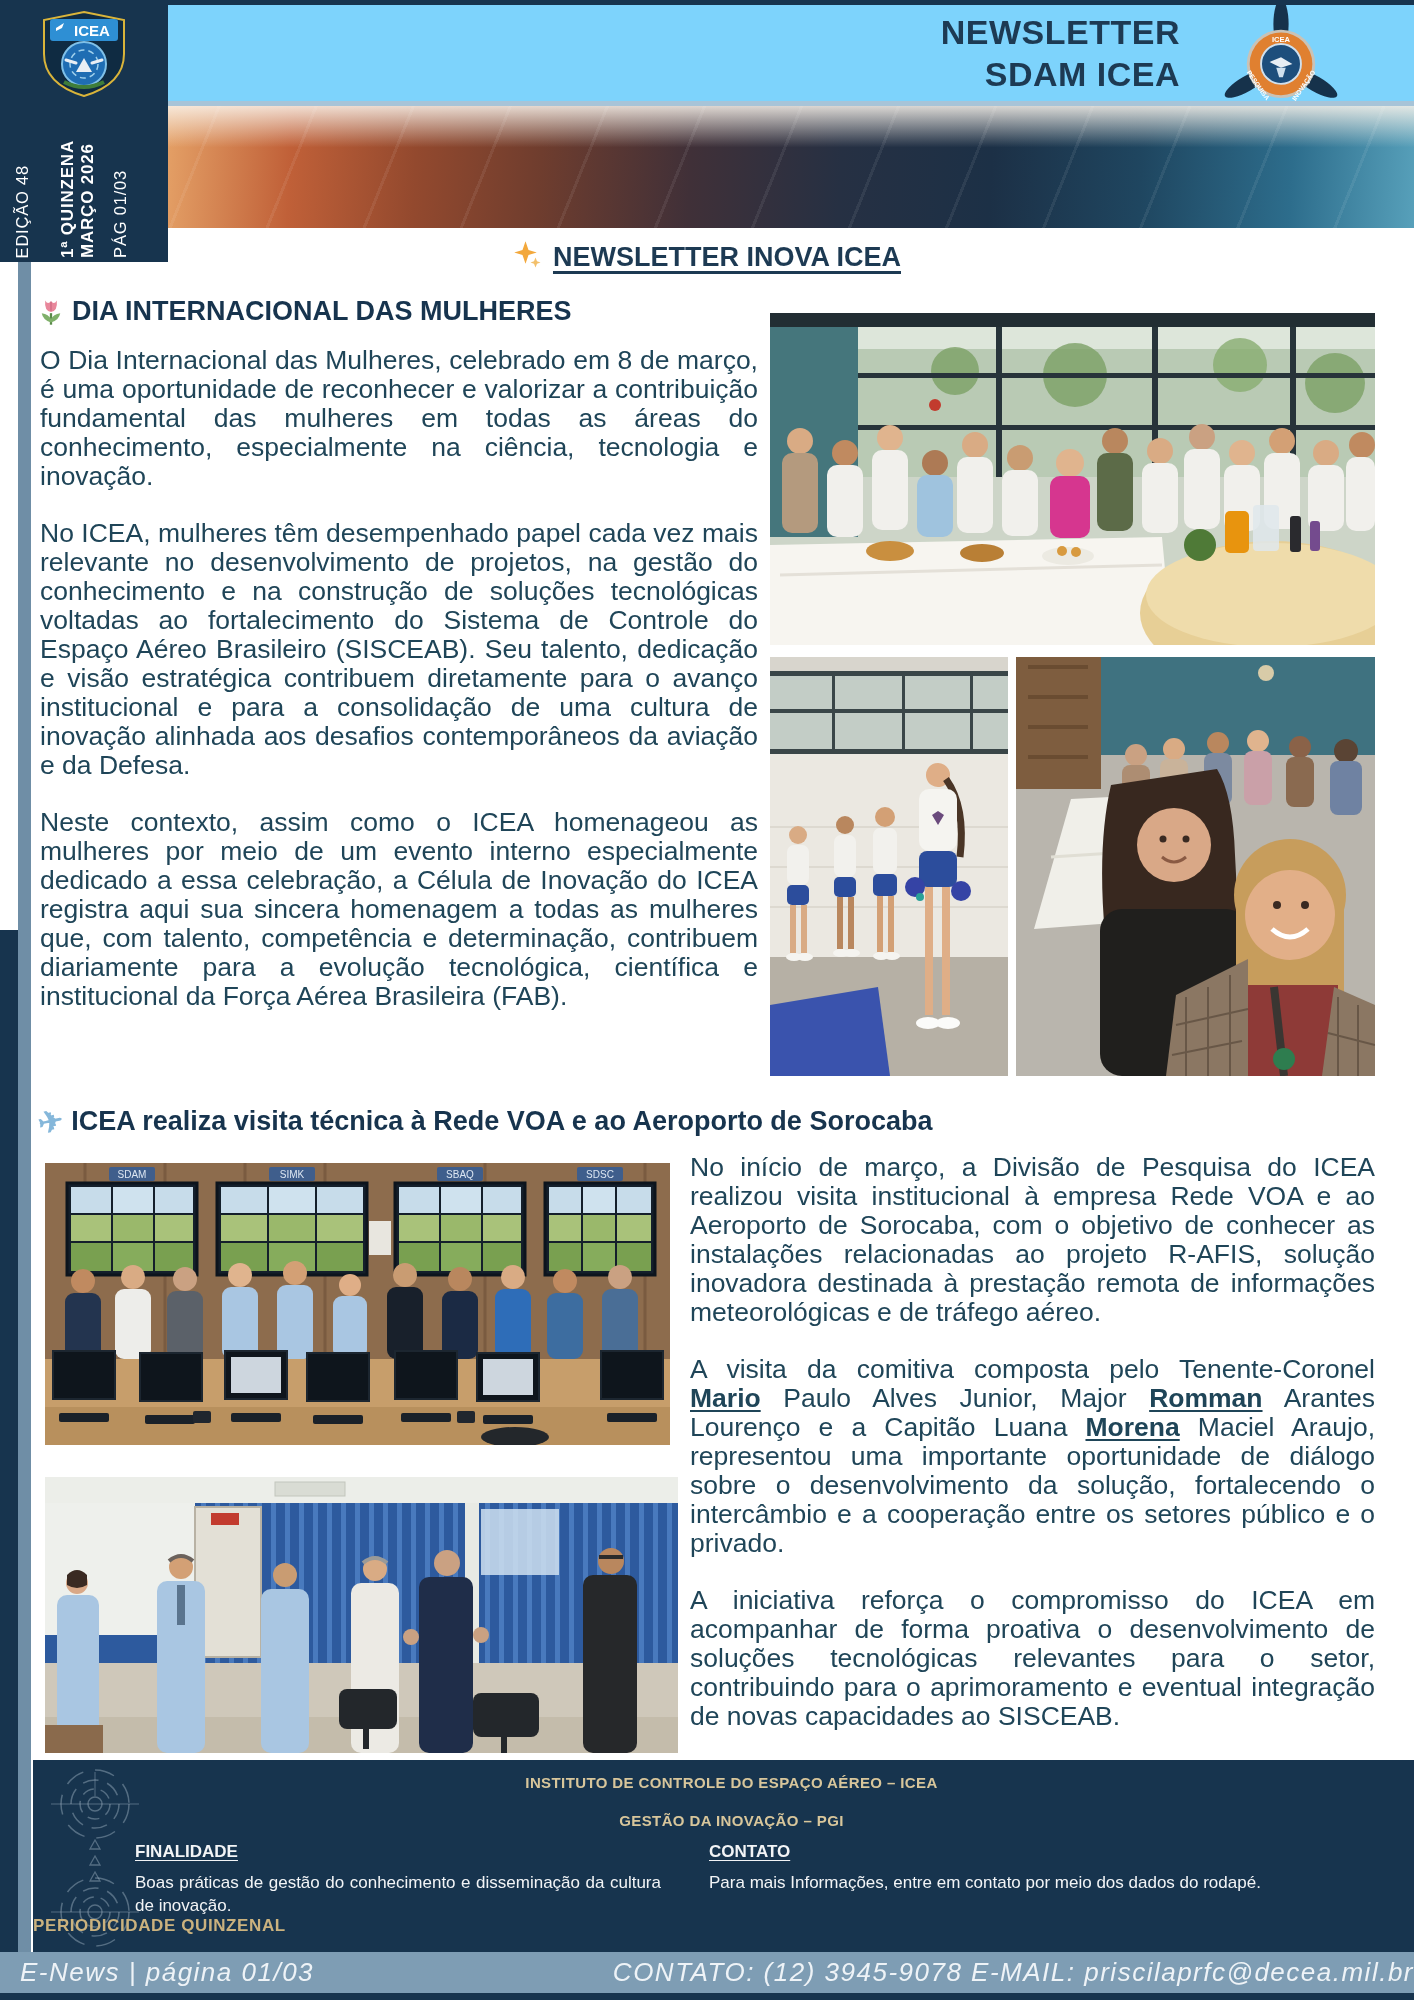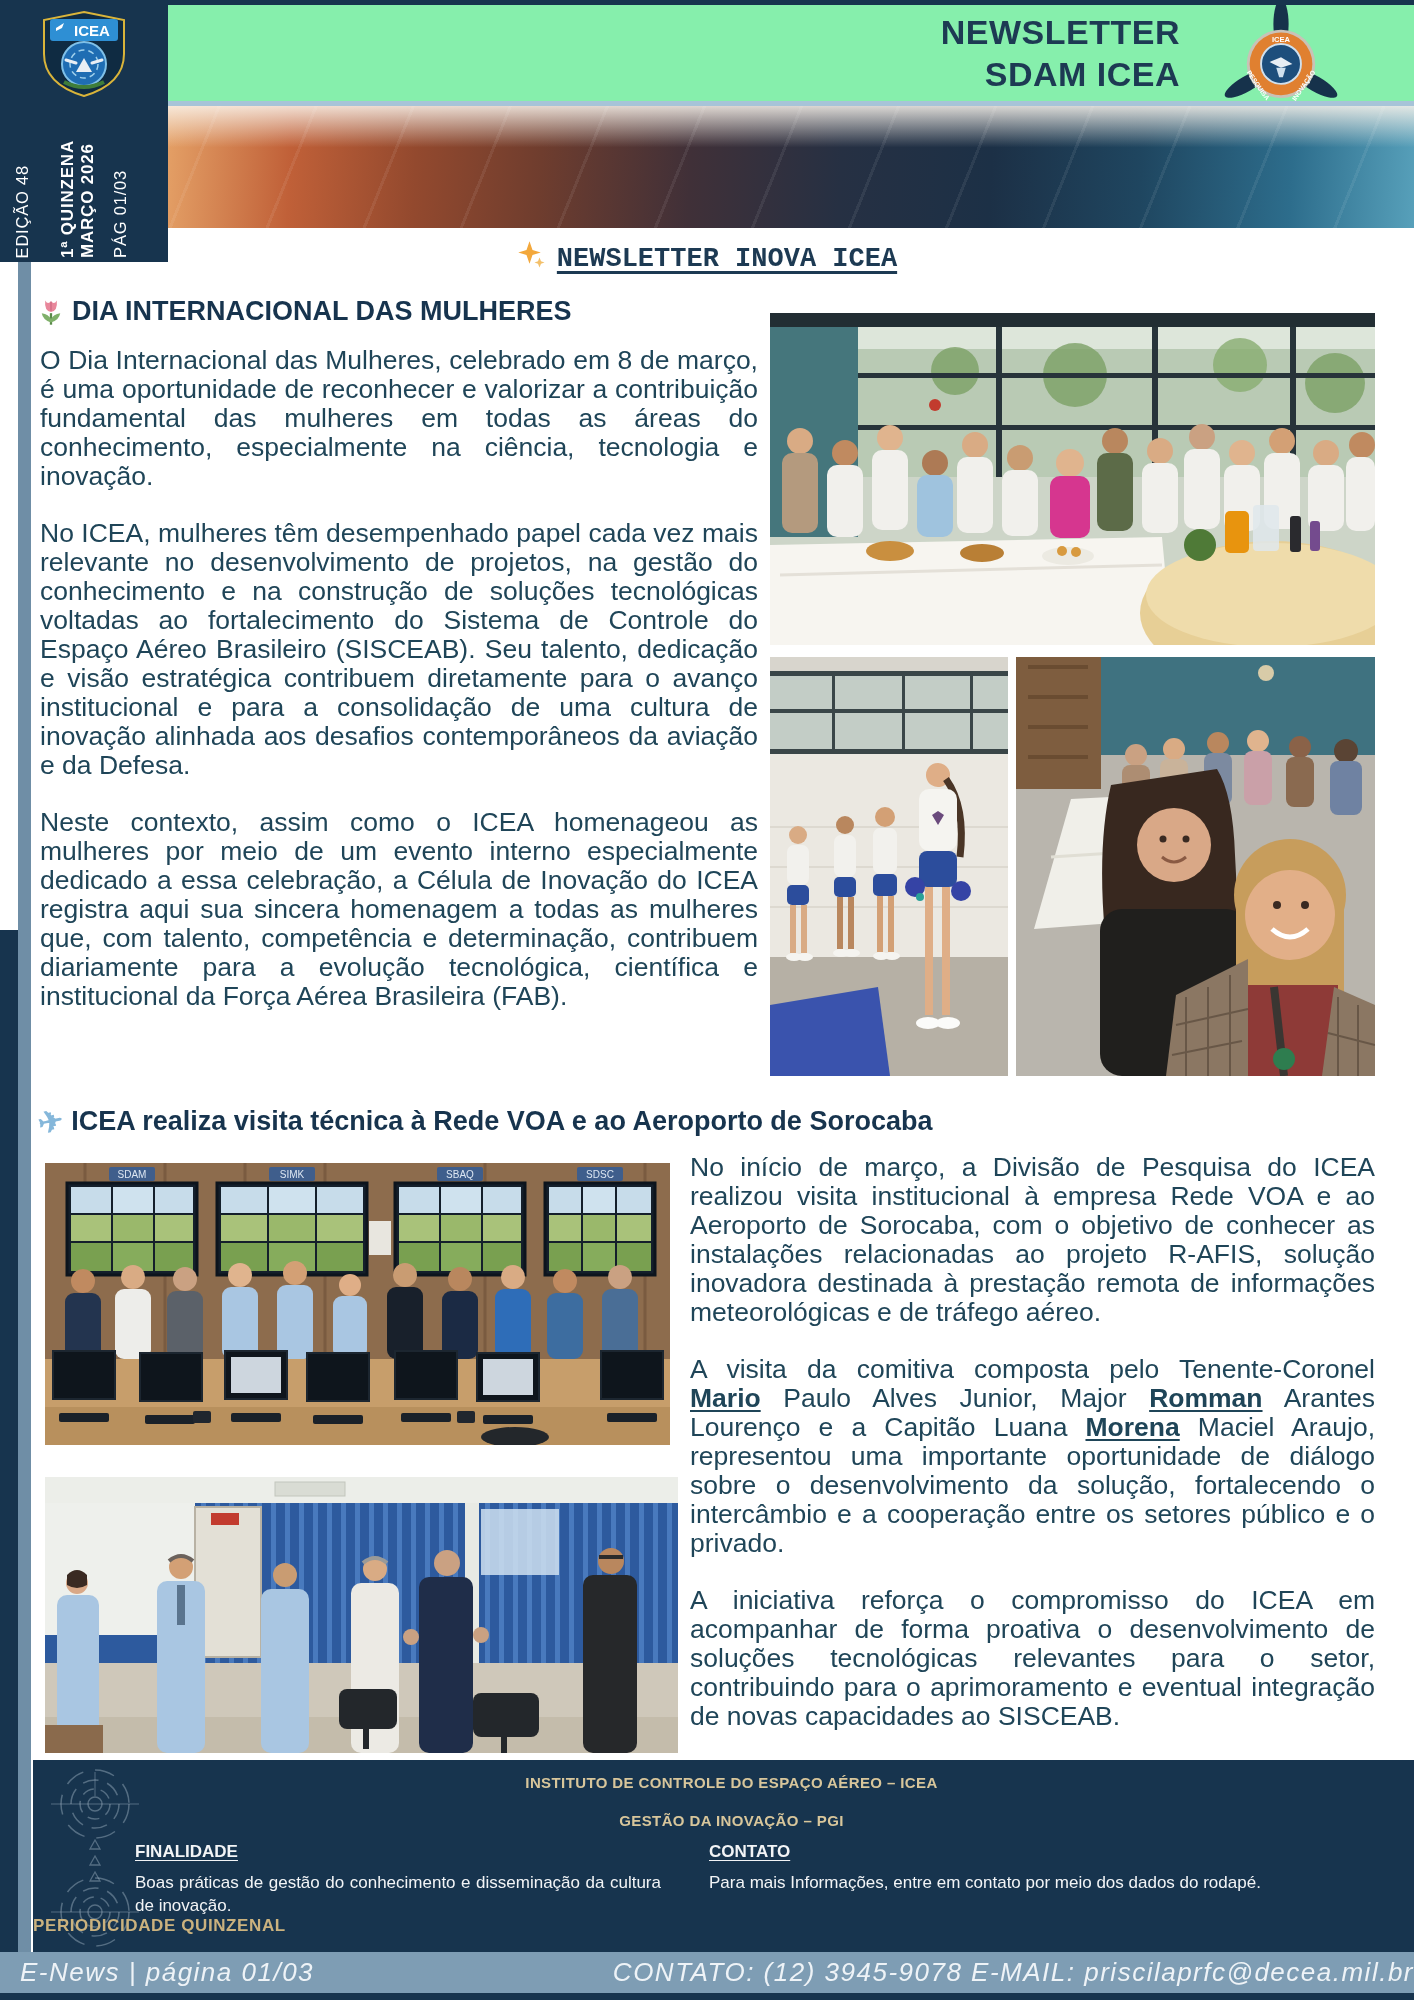--- a/index.html
+++ b/index.html
@@ -2,42 +2,42 @@
 <html><head>
 <meta charset="utf-8">
 <style>
   html,body{margin:0;padding:0;background:#e9e9e9;}
   .page{position:relative;width:1414px;height:2000px;background:#ffffff;overflow:hidden;
         font-family:"Liberation Sans", sans-serif;color:#1f4558;margin:0 auto;}
   .abs{position:absolute;}
   
   .top-bar{left:0;top:0;width:1414px;height:5px;background:#17344e;}
   .header-block{left:0;top:0;width:168px;height:262px;background:#17344e;z-index:5;}
-  .title-area{left:168px;top:5px;width:1246px;height:96px;background:#86efac;}
+  .title-area{left:168px;top:5px;width:1246px;height:96px;background:#7dd3fc;}
   .masthead-title{position:absolute;right:234px;top:6px;text-align:right;color:#1d3a53;
      font-size:34px;font-weight:800;line-height:42px;letter-spacing:.5px;}
   .divider{left:168px;top:101px;width:1246px;height:5px;background:#a7c4d8;}
   .banner{left:168px;top:106px;width:1246px;height:122px;
      background:linear-gradient(93deg,#e4a066 0%,#c06038 10%,#93492e 20%,#6f3d2e 30%,#403038 42%,#263043 54%,#1c3046 66%,#1f4660 78%,#2d6d8c 90%,#57a0ba 100%);}
   .banner::before{content:"";position:absolute;inset:0;
      background:linear-gradient(180deg,rgba(250,244,236,.85),rgba(250,244,236,0) 34%);}
   .banner::after{content:"";position:absolute;inset:0;opacity:.5;
      background:repeating-linear-gradient(112deg,transparent 0 46px,rgba(255,255,255,.14) 46px 49px,transparent 49px 90px);}
   
   .rail-light{left:18px;top:262px;width:13px;height:1690px;background:#6f8ea6;}
   .rail-navy{left:0;top:930px;width:18px;height:1022px;background:#17344e;}
   
   .vwrap{left:0;top:96px;width:168px;height:162px;display:flex;align-items:flex-end;padding-left:12px;box-sizing:border-box;}
   .vtext{writing-mode:vertical-rl;transform:rotate(180deg);color:#ffffff;font-size:16.5px;letter-spacing:.8px;line-height:20px;}
   .vtext span{display:block;}
   .vbold{font-weight:700;font-size:17px;margin:0 12px;}
   .vtext.m1{margin-right:14px;}
   
   .main-heading{left:0;top:240px;width:1414px;text-align:center;font-size:27px;font-weight:800;color:#1d3a53;}
-  .main-heading .ht{text-decoration:underline;text-underline-offset:5px;text-decoration-thickness:3px;margin-left:10px;font-family:Liberation Mono, monospace;}
+  .main-heading .ht{text-decoration:underline;text-underline-offset:5px;text-decoration-thickness:3px;margin-left:10px;}
   .sec-title{display:flex;align-items:center;gap:8px;font-size:27px;font-weight:800;color:#17344e;}
   .s1-title{left:38px;top:296px;}
   .s2-title{left:38px;top:1104px;}
   .plane{color:#85b7da;font-size:30px;transform:rotate(-12deg);display:inline-block;}
   
   .col{font-size:26.5px;line-height:29px;text-align:justify;color:#1f4558;}
   .s1-text{left:40px;top:346px;width:718px;}
   .s2-text{left:690px;top:1153px;width:685px;}
   .col p{margin:0 0 28px 0;}
   .name-hl{font-weight:800;text-decoration:underline;text-underline-offset:3px;}

